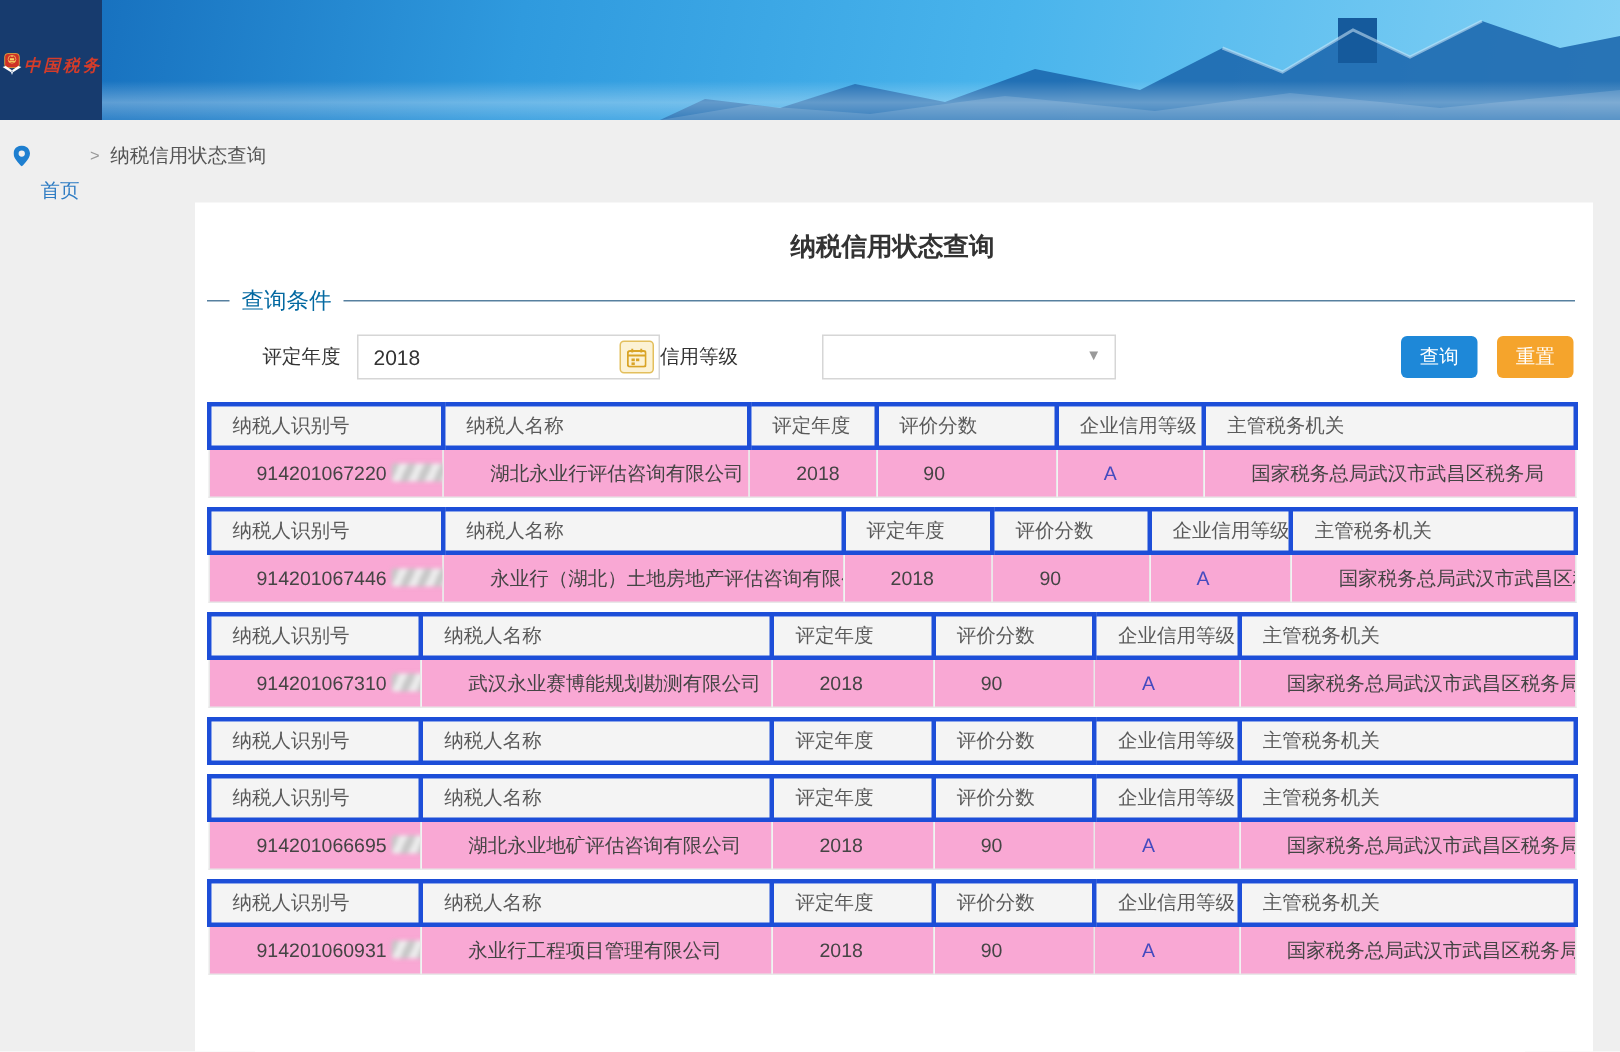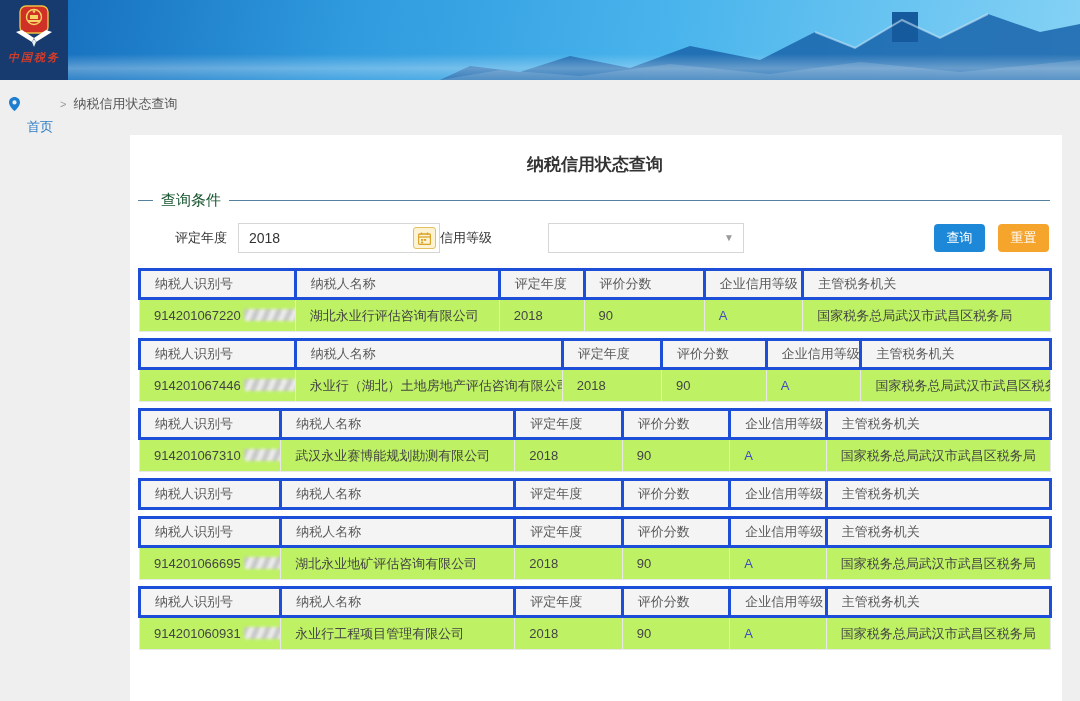--- a/index.html
+++ b/index.html
@@ -17,21 +17,21 @@
     background:linear-gradient(100deg,#1268b8 0%,#2f9ade 32%,#49b4ec 62%,#85d2f5 100%);
   }
   .haze {
     position:absolute; left:0; bottom:0; width:100%; height:26px;
     background:linear-gradient(180deg,rgba(255,255,255,0) 0%,rgba(255,255,255,.30) 55%,rgba(255,255,255,.10) 100%);
     pointer-events:none;
   }
   .greatwall { position:absolute; right:0; top:0; height:80px; width:640px; }
   .logo-patch {
     position:absolute; left:0; top:0; width:68px; height:80px;
-    background:#173b6e; display:flex; flex-direction:column; align-items:center;
+    background:#173b6e; display:flex; flex-direction:row; align-items:center;
     padding-top:5px; z-index:2;
   }
   .logo-script {
     color:#d43c2a; font-size:11px; font-weight:bold; font-style:italic;
     letter-spacing:2px; margin-top:1px; white-space:nowrap;
   }
   .banner-title {
     position:absolute; left:86px; top:25px; margin:0;
     color:#fff; font-size:21px; font-weight:bold; letter-spacing:2.5px;
     text-shadow:0 1px 2px rgba(0,60,120,.35); z-index:2;
@@ -48,21 +48,21 @@
 
   
   .card {
     position:absolute; left:130px; top:135px; width:932px; bottom:-20px;
     background:#fff; padding:10px 10px 0 8px;
   }
   .page-title { text-align:center; font-size:17px; font-weight:bold; color:#333; padding:8px 0 15px; }
 
   .section-head { display:flex; align-items:center; gap:8px; margin:0 2px 12px 0; }
   .dash     { width:15px; height:1px; background:#57809f; }
-  .sec-label{ font-size:15px; color:#14532d; white-space:nowrap; }
+  .sec-label{ font-size:15px; color:#0369a1; white-space:nowrap; }
   .sec-line { flex:1; height:1px; background:#57809f; }
 
   
   .form-row { display:flex; align-items:center; height:32px; margin:2px 0 14px; }
   .lbl-year   { width:100px; text-align:right; padding-right:11px; font-size:13px; color:#333; }
   .lbl-credit { width:108px; padding-right:11px; font-size:13px; color:#333; }
   .inputwrap { position:relative; width:202px; height:30px; border:1px solid #d6d6d6; background:#fff; }
   .inputwrap input {
     border:none; outline:none; width:168px; height:26px; margin-top:1px;
     padding-left:10px; font-size:14px; color:#333; font-family:inherit; background:transparent;
@@ -94,21 +94,21 @@
   #results table {
     width:100%; border-collapse:collapse; table-layout:fixed;
     margin-bottom:6px; font-size:13px;
   }
   #results th {
     background:#f4f4f4; height:29px; text-align:left; padding-left:14px;
     color:#5a5a5a; font-weight:normal; border:3px solid #1d4ed8;
     white-space:nowrap; overflow:hidden;
   }
   #results td {
-    background:#bef264; height:33px; padding-left:14px; color:#444;
+    background:#f9a8d4; height:33px; padding-left:31px; color:#444;
     border:1px solid #e8e8e8; white-space:nowrap; overflow:hidden;
   }
   .credit-val { color:#454bbf; }
   .mask {
     display:inline-block; width:60px; height:12px; margin-left:3px;
     vertical-align:-1px; border-radius:2px;
     background:repeating-linear-gradient(115deg,#c7c7c7 0 5px,#ececec 5px 10px);
     filter:blur(1.5px);
   }
   

